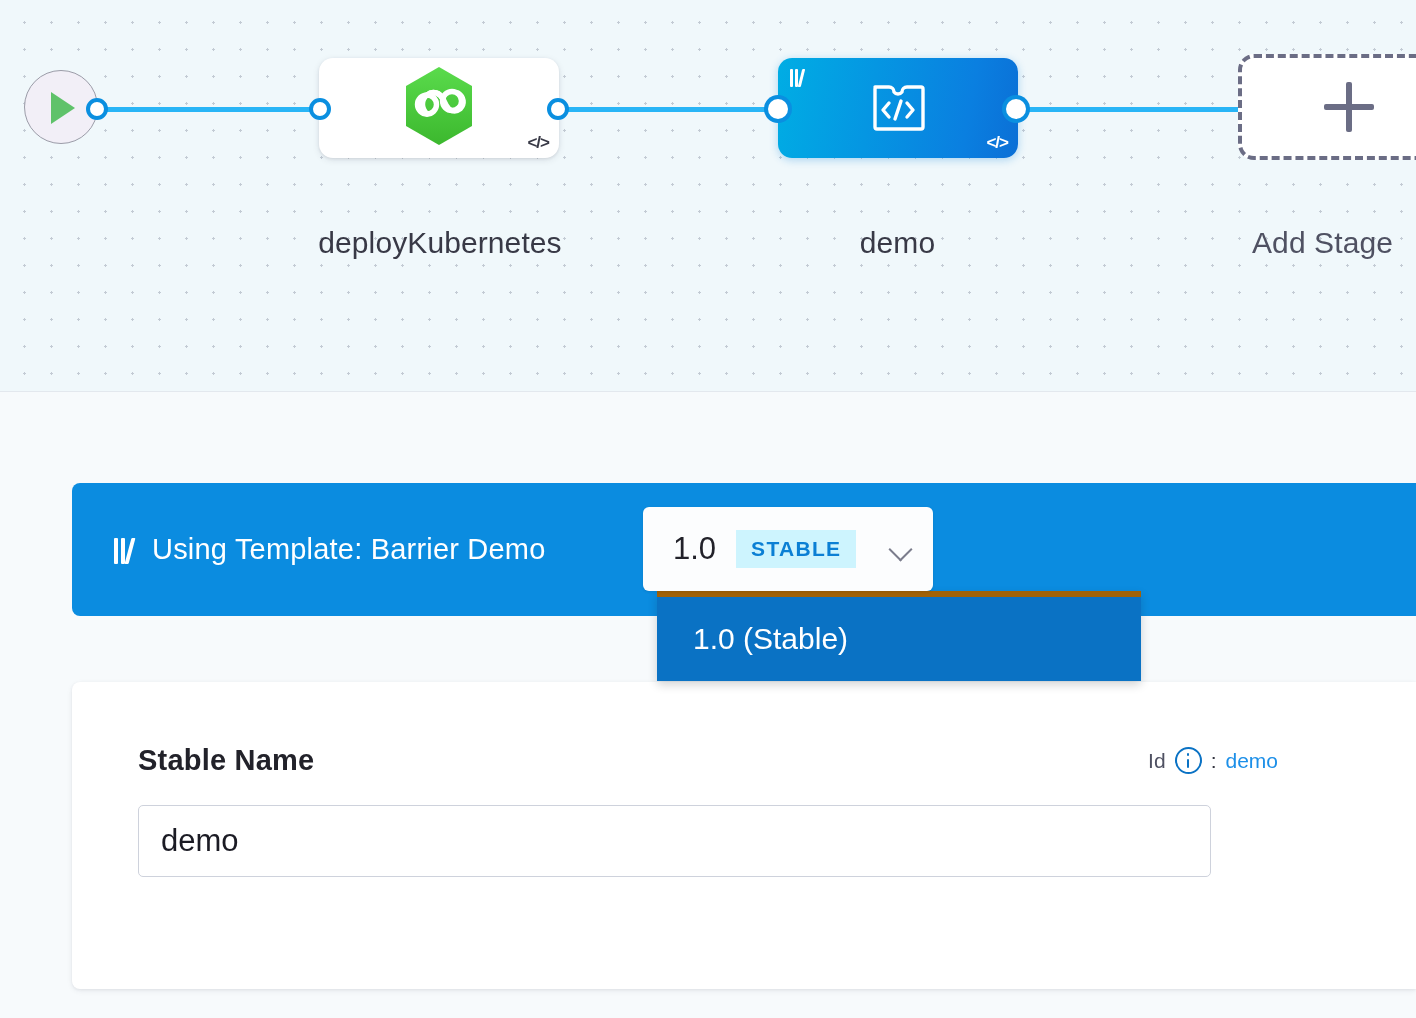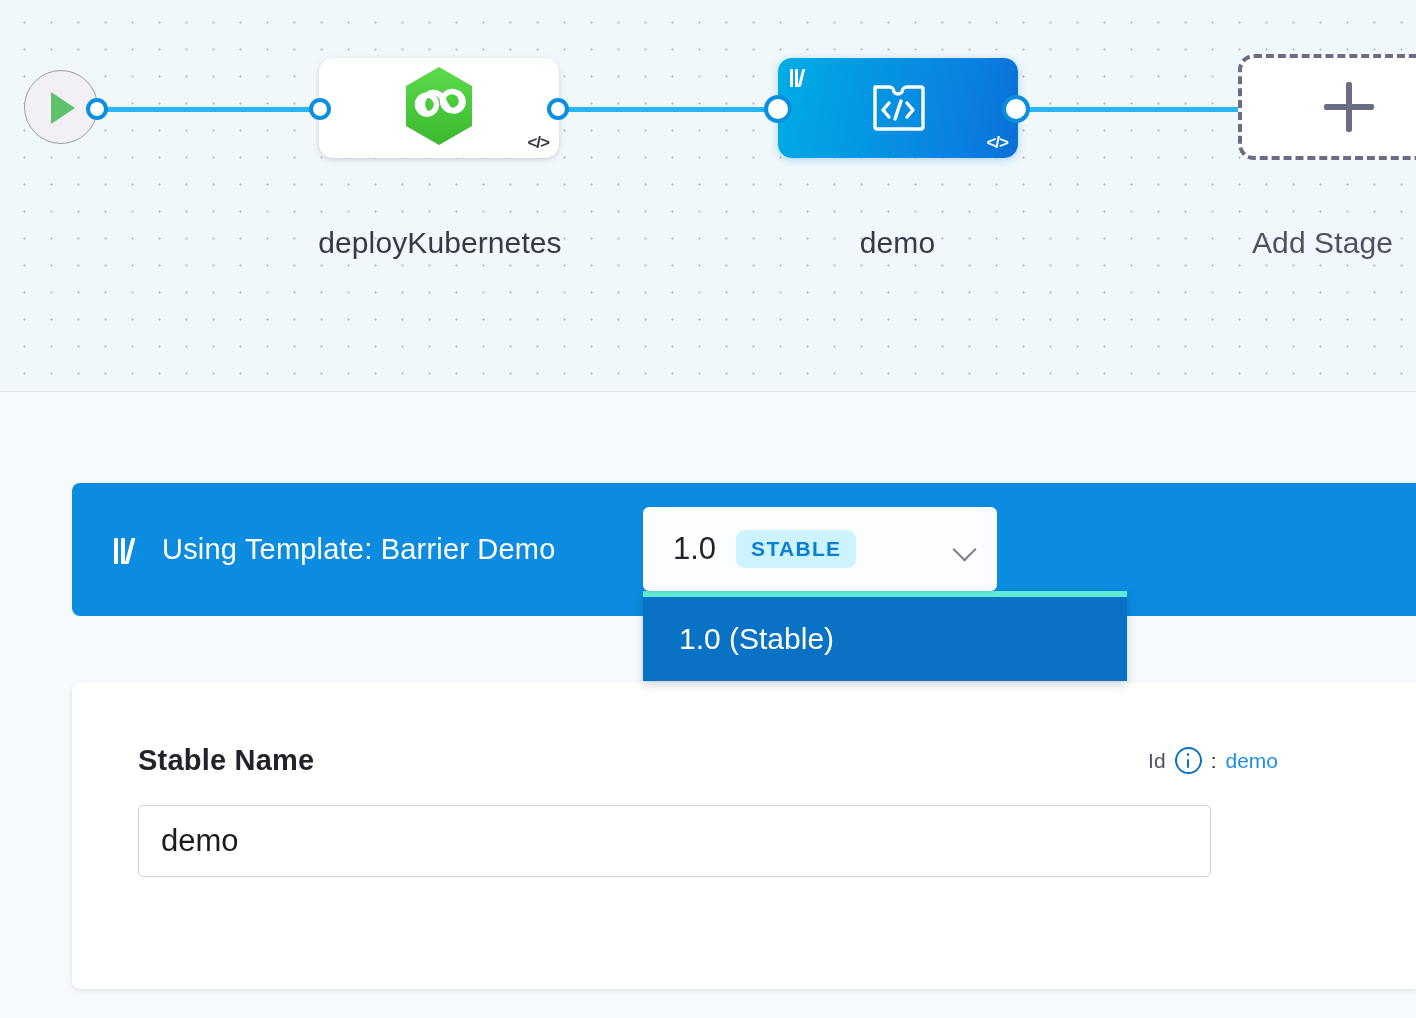--- a/index.html
+++ b/index.html
@@ -172,21 +172,21 @@
   
   #template-banner {
     position: absolute;
     left: 72px; top: 91px;
     width: 1344px; height: 133px;
     background: #0B8CE0;
     border-radius: 8px 0 0 8px;
     display: flex;
     align-items: center;
     padding-left: 42px;
-    gap: 30px;
+    gap: 20px;
     overflow: visible;
   }
   #banner-template-icon {
     display: flex;
     align-items: flex-end;
     gap: 3px;
     height: 28px;
   }
   #banner-template-icon i {
     display: block;
@@ -201,21 +201,21 @@
     font-size: 29px;
     color: #FFFFFF;
     letter-spacing: 0.2px;
     white-space: nowrap;
   }
 
   
   #version-selector {
     position: absolute;
     left: 571px; top: 24px;
-    width: 354px; height: 84px;
+    width: 290px; height: 84px;
     background: #FCFDFE;
     border-radius: 6px;
     display: flex;
     align-items: center;
     padding: 0 20px 0 30px;
     gap: 20px;
     box-shadow: 0 1px 3px rgba(0,0,0,0.10);
     z-index: 12;
   }
   #version-value {
@@ -223,43 +223,43 @@
     color: #22222A;
     font-weight: 400;
   }
   #version-badge {
     background: #CDF4FE;
     color: #0B7FD4;
     font-size: 21px;
     font-weight: bold;
     letter-spacing: 1.3px;
     padding: 7px 15px;
-    border-radius: 9px;
+    border-radius: 0;
   }
   #version-chevron {
     margin-left: auto;
     width: 24px; height: 24px;
     position: relative;
   }
   #version-chevron::before {
     content: "";
     position: absolute;
     left: 3px; top: 4px;
     width: 15px; height: 15px;
     border-right: 2.6px solid #7B7D8C;
     border-bottom: 2.6px solid #7B7D8C;
     transform: rotate(45deg);
   }
 
   
   #version-dropdown {
     position: absolute;
-    left: 571px; top: 108px;
+    left: 585px; top: 108px;
     width: 484px;
-    background: #5eead4;
+    background: #a16207;
     border-radius: 0 0 4px 4px;
     padding-top: 6px;
     box-shadow: 0 4px 10px rgba(16,22,26,0.18);
     z-index: 11;
   }
   .dropdown-option {
     height: 84px;
     display: flex;
     align-items: center;
     padding-left: 36px;

